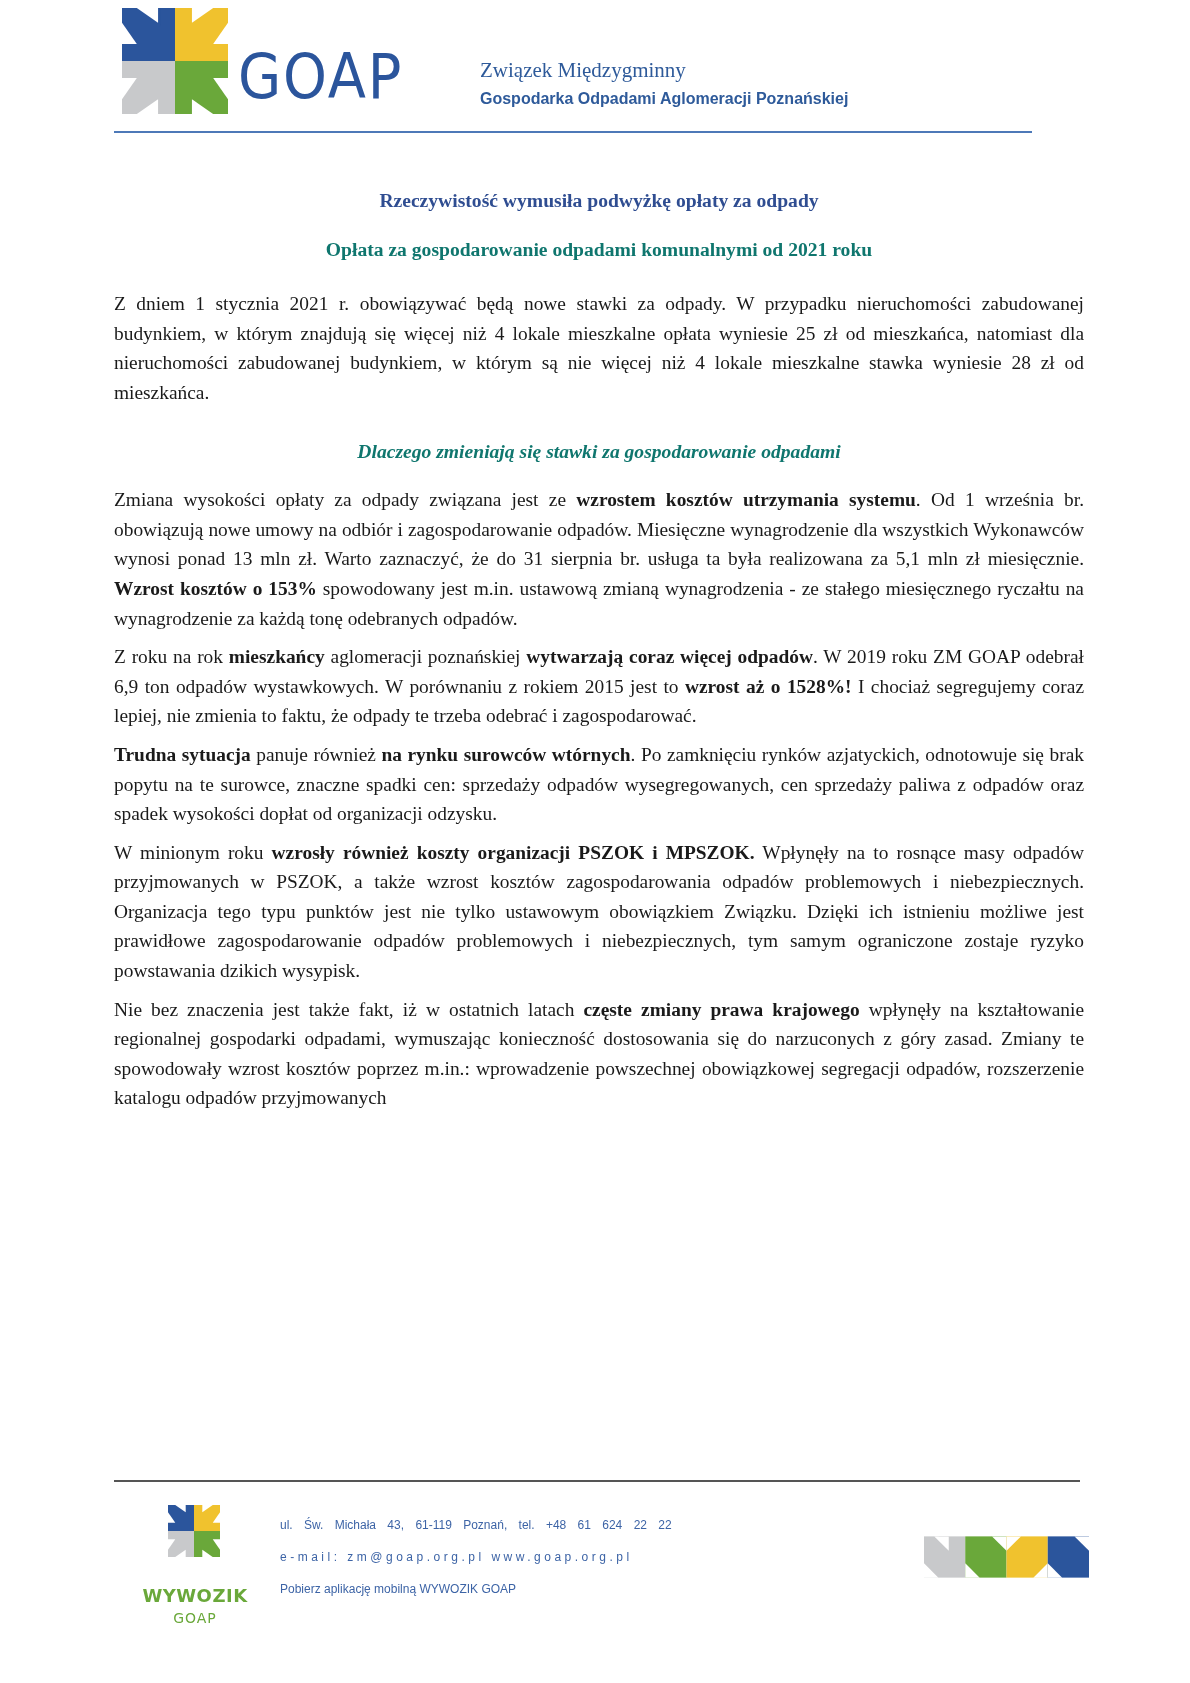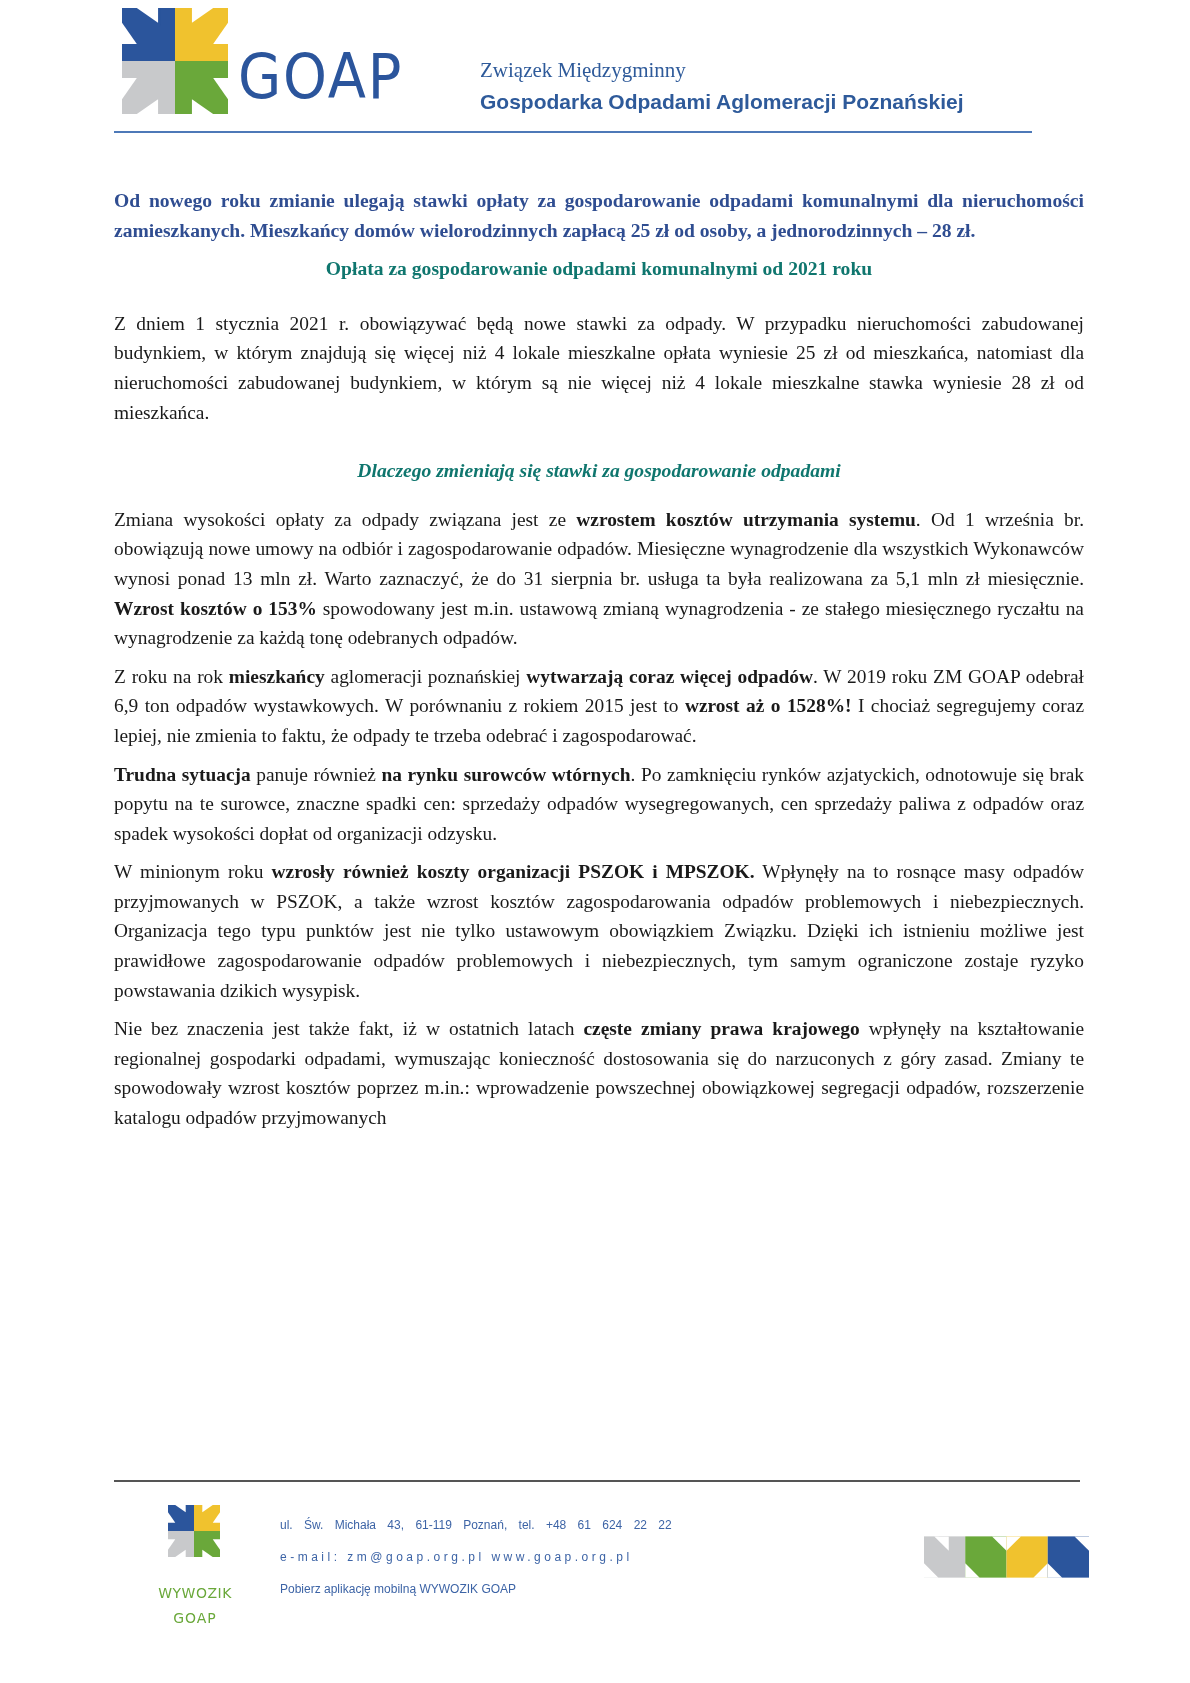--- a/index.html
+++ b/index.html
@@ -3,35 +3,35 @@
 <meta charset="utf-8">
 <style>
   * { box-sizing: border-box; margin: 0; padding: 0; }
   html, body { width: 1190px; height: 1683px; background: #ffffff; overflow: hidden; }
   body { position: relative; font-family: "Liberation Serif", "DejaVu Serif", serif; color: #1a1a1a; }
 
   .header { position: absolute; left: 0; top: 0; width: 1190px; height: 140px; }
   .logo-mark { position: absolute; left: 122px; top: 8px; width: 106px; height: 106px; }
   .logo-word { position: absolute; left: 238px; top: 46px; font-family: "DejaVu Sans", sans-serif; font-size: 62px; color: #2b559c; letter-spacing: 2px; line-height: 1; transform: scaleX(0.9); transform-origin: left top; }
   .org-sub { position: absolute; left: 480px; top: 58px; font-family: Liberation Serif, serif; font-size: 21px; color: #2e5a9a; }
-  .org-main { position: absolute; left: 480px; top: 90px; font-family: "Liberation Sans", sans-serif; font-size: 21px; font-weight: bold; color: #2e5a9a; }
+  .org-main { position: absolute; left: 480px; top: 90px; font-family: "Liberation Sans", sans-serif; font-size: 16px; font-weight: bold; color: #2e5a9a; }
   .header-rule { position: absolute; left: 114px; top: 131px; width: 918px; height: 1.5px; background: #4d79b8; }
 
   .content { position: absolute; left: 114px; top: 186px; width: 970px; font-size: 19.4px; line-height: 29.6px; text-align: justify; }
   .title { text-align: center; color: #2f4d91; font-weight: bold; font-size: 19.6px; margin-bottom: 19px; }
   .lead { color: #2f4d91; font-weight: bold; font-size: 19.6px; margin-bottom: 9px; }
   .subhead { color: #0f766e; font-weight: bold; font-size: 19.6px; text-align: center; }
   .subhead.s1 { margin-bottom: 25px; }
   .subhead.s2 { margin-top: 29px; margin-bottom: 19px; font-style: italic; }
   .para { margin-bottom: 9px; }
   .para b { font-weight: bold; }
 
   .footer-rule { position: absolute; left: 114px; top: 1480px; width: 966px; height: 1.5px; background: #555; }
   .wyw-mark { position: absolute; left: 168px; top: 1505px; width: 52px; height: 52px; }
-  .wyw-name { position: absolute; left: 140px; top: 1585px; width: 110px; text-align: center; font-family: "DejaVu Sans", sans-serif; font-weight: normal; font-size: 14px; color: #6aa83a; letter-spacing: 0.5px; }
+  .wyw-name { position: absolute; left: 140px; top: 1585px; width: 110px; text-align: center; font-family: "DejaVu Sans", sans-serif; font-weight: bold; font-size: 18px; color: #6aa83a; letter-spacing: 0.5px; }
   .wyw-sub { position: absolute; left: 140px; top: 1610px; width: 110px; text-align: center; font-family: "DejaVu Sans", sans-serif; font-size: 14px; color: #6aa83a; letter-spacing: 1px; }
   .f-line { position: absolute; left: 280px; width: 620px; text-align: left; font-family: "Liberation Sans", sans-serif; color: #3d64a6; font-size: 12px; }
   .f-addr { top: 1518px; word-spacing: 8px; }
   .f-mail { top: 1550px; letter-spacing: 3.5px; }
   .f-app { top: 1582px; }
   .arrows-strip { position: absolute; left: 924px; top: 1536px; width: 165px; height: 42px; }
 </style>
 </head>
 <body>
 
@@ -59,21 +59,21 @@
     <polygon points="86,66 100,66 100,86" fill="#ffffff"></polygon>
     <polygon points="66,86 86,100 66,100" fill="#ffffff"></polygon>
   </svg>
   <div class="logo-word">GOAP</div>
   <div class="org-sub">Związek Międzygminny</div>
   <div class="org-main">Gospodarka Odpadami Aglomeracji Poznańskiej</div>
   <div class="header-rule"></div>
 </div>
 
 <div class="content">
-  <div class="lead">Od nowego roku zmianie ulegają stawki opłaty za gospodarowanie odpadami komunalnymi dla nieruchomości zamieszkanych. Mieszkańcy domów wielorodzinnych zapłacą 25 zł od osoby, a jednorodzinnych – 28 zł.</div>
+  <div class="title">Rzeczywistość wymusiła podwyżkę opłaty za odpady</div>
   <div class="subhead s1">Opłata za gospodarowanie odpadami komunalnymi od 2021 roku</div>
   <div class="para">Z dniem 1 stycznia 2021 r. obowiązywać będą nowe stawki za odpady. W przypadku nieruchomości zabudowanej budynkiem, w którym znajdują się więcej niż 4 lokale mieszkalne opłata wyniesie 25 zł od mieszkańca, natomiast dla nieruchomości zabudowanej budynkiem, w którym są nie więcej niż 4 lokale mieszkalne stawka wyniesie 28 zł od mieszkańca.</div>
   <div class="subhead s2">Dlaczego zmieniają się stawki za gospodarowanie odpadami</div>
 
   <div class="para">
     <span>Zmiana wysokości opłaty za odpady związana jest ze </span><b>wzrostem kosztów utrzymania systemu</b><span>. Od 1 września br. obowiązują nowe umowy na odbiór i zagospodarowanie odpadów. Miesięczne wynagrodzenie dla wszystkich Wykonawców wynosi ponad 13 mln zł.  Warto zaznaczyć, że do 31 sierpnia br. usługa ta była realizowana za 5,1 mln zł miesięcznie. </span><b>Wzrost kosztów o 153%</b><span> spowodowany jest m.in. ustawową zmianą wynagrodzenia - ze stałego miesięcznego ryczałtu na wynagrodzenie za każdą tonę odebranych odpadów.</span>
   </div>
 
   <div class="para">
     <span>Z roku na rok </span><b>mieszkańcy</b><span> aglomeracji poznańskiej </span><b>wytwarzają coraz więcej odpadów</b><span>. W 2019 roku ZM GOAP odebrał 6,9 ton odpadów wystawkowych. W porównaniu z rokiem 2015 jest to </span><b>wzrost aż o 1528%!</b><span>  I chociaż segregujemy coraz lepiej, nie zmienia to faktu, że odpady te trzeba odebrać i zagospodarować.</span>

